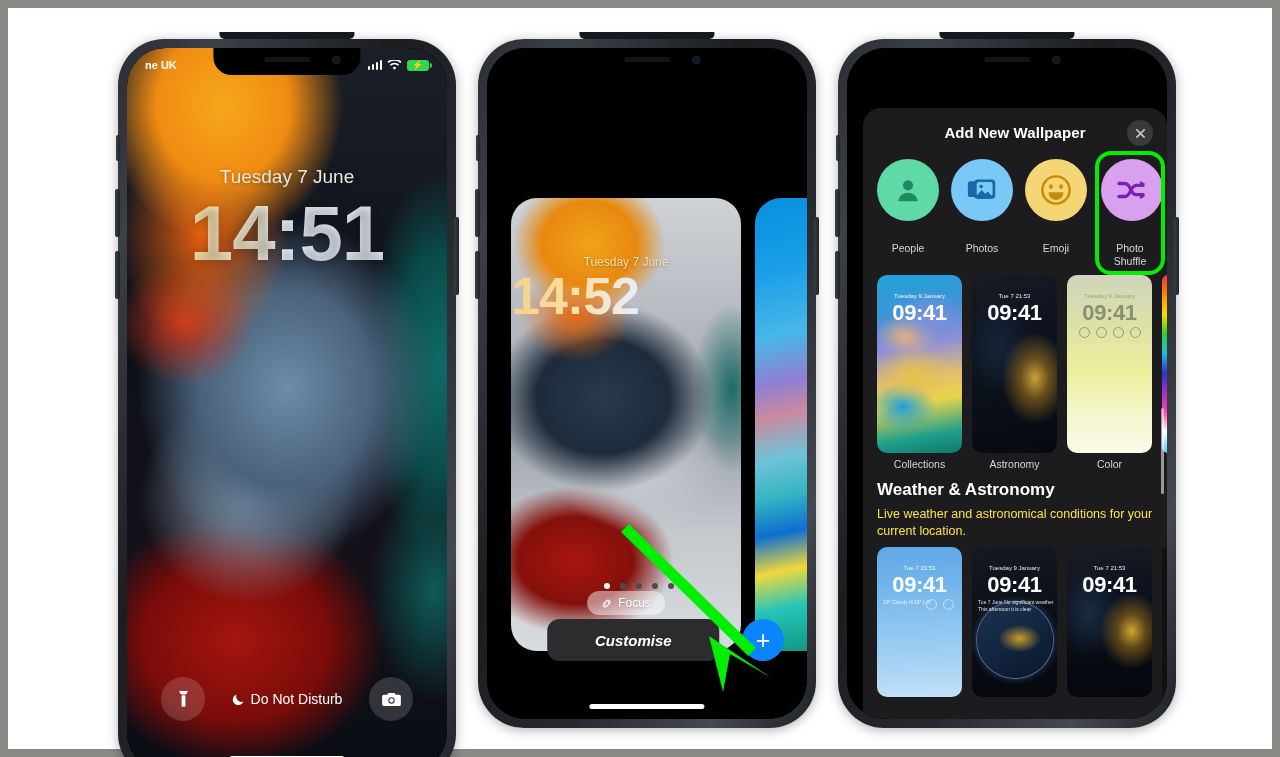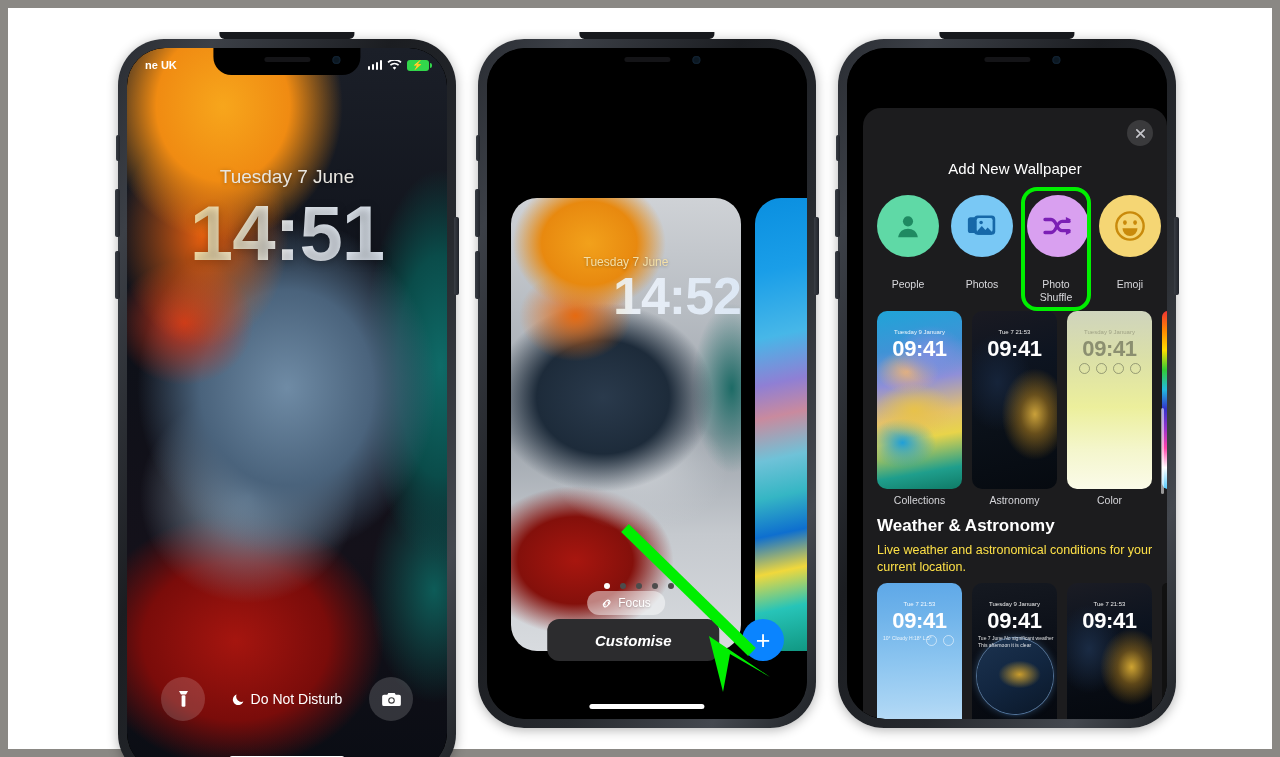--- a/index.html
+++ b/index.html
@@ -200,21 +200,21 @@
       linear-gradient(180deg,#cfd2d6 0%, #b8bdc3 24%, #9ba2aa 52%, #c5c9ce 74%, #d8dbdf 100%);
   }
   .card-date {
     position: absolute; top: 57px; left: 0; right: 0;
     text-align: center; font-size: 12px; font-weight: 500;
     color: #f3dfa8;
     text-shadow: 0 1px 3px rgba(0,0,0,0.3);
   }
   .card-time {
     position: absolute; top: 68px; left: 0; right: 0;
-    text-align: right; font-size: 52px; font-weight: 700;
+    text-align: left; font-size: 52px; font-weight: 700;
     letter-spacing: -1px;
     background: linear-gradient(95deg,#f6cf85 0%, #fadfa0 26%, #e8eef6 54%, #dce7f4 100%);
     -webkit-background-clip: text; background-clip: text;
     color: transparent;
   }
   .focus-pill {
     position: absolute; bottom: 36px; left: 50%;
     transform: translateX(-50%);
     display: flex; align-items: center; gap: 6px;
     padding: 5px 14px;
@@ -270,24 +270,23 @@
   .sheet {
     position: absolute;
     left: 16px; right: 0; top: 60px; bottom: 0;
     background: #1c1c1e;
     border-radius: 18px 18px 0 0;
     overflow: hidden;
     color: #fff;
   }
   .sheet-title {
     text-align: center;
-    font-size: 15px; font-weight: 400;
+    font-size: 15px; font-weight: 700;
     padding: 16px 0 6px 0;
     letter-spacing: 0.1px;
-    margin-top: 36px;
   }
   .sheet-close {
     position: absolute; right: 14px; top: 12px;
     width: 26px; height: 26px; border-radius: 50%;
     background: #3a3a3c;
     display: flex; align-items: center; justify-content: center;
     color: #b5b5ba; font-size: 13px; font-weight: 600;
   }
   .cat-row {
     display: flex; gap: 12px;
@@ -582,42 +581,42 @@
                   <rect x="1" y="4" width="10" height="18" rx="3" fill="#1668a8"></rect>
                   <rect x="8" y="2" width="24" height="22" rx="4" fill="#1668a8"></rect>
                   <rect x="11" y="5" width="18" height="16" rx="2.4" fill="#79c8f5"></rect>
                   <circle cx="16" cy="10" r="2" fill="#1668a8"></circle>
                   <path d="M11.6 19.6l5.2-5.6 4 4.4 2.6-2.6 5.2 5.2v1.4a1.4 1.4 0 0 1-1.4 1.4H13a1.4 1.4 0 0 1-1.4-1.4z" fill="#1668a8"></path>
                 </svg>
               </div>
               <div class="cat-label">Photos</div>
             </div>
 
+            <div class="cat">
+              <div class="cat-circle" style="background:#f5d674">
+                <svg width="32" height="32" viewBox="0 0 34 34">
+                  <circle cx="17" cy="17" r="14.5" fill="none" stroke="#c98a0b" stroke-width="2.6"></circle>
+                  <ellipse cx="11.6" cy="13.4" rx="2" ry="2.6" fill="#c98a0b"></ellipse>
+                  <ellipse cx="22.4" cy="13.4" rx="2" ry="2.6" fill="#c98a0b"></ellipse>
+                  <path d="M9 19.5h16a8 8 0 0 1-16 0z" fill="#c98a0b"></path>
+                </svg>
+              </div>
+              <div class="cat-label">Emoji</div>
+            </div>
+
             <div class="cat highlight">
               <div class="cat-circle" style="background:#d9a0f0">
                 <svg width="32" height="26" viewBox="0 0 34 28">
                   <path d="M3 7h6.5c2.6 0 4.2 2 6 6s3.4 6 6 6H29" stroke="#7b1fb5" stroke-width="3.6" fill="none" stroke-linecap="round"></path>
                   <path d="M3 21h6.5c2.6 0 4.2-2 6-6s3.4-6 6-6H29" stroke="#7b1fb5" stroke-width="3.6" fill="none" stroke-linecap="round"></path>
                   <path d="M25.5 4.4L31 7l-5.5 2.6z" fill="#7b1fb5"></path>
                   <path d="M25.5 18.4L31 21l-5.5 2.6z" fill="#7b1fb5"></path>
                 </svg>
               </div>
               <div class="cat-label">Photo Shuffle</div>
-            </div>
-
-            <div class="cat">
-              <div class="cat-circle" style="background:#f5d674">
-                <svg width="32" height="32" viewBox="0 0 34 34">
-                  <circle cx="17" cy="17" r="14.5" fill="none" stroke="#c98a0b" stroke-width="2.6"></circle>
-                  <ellipse cx="11.6" cy="13.4" rx="2" ry="2.6" fill="#c98a0b"></ellipse>
-                  <ellipse cx="22.4" cy="13.4" rx="2" ry="2.6" fill="#c98a0b"></ellipse>
-                  <path d="M9 19.5h16a8 8 0 0 1-16 0z" fill="#c98a0b"></path>
-                </svg>
-              </div>
-              <div class="cat-label">Emoji</div>
             </div>
 
           </div>
 
           <div class="thumb-row">
             <div class="thumb-wrap">
               <div class="thumb">
                 <div class="wall-collections"></div>
                 <div class="tt-date">Tuesday 9 January</div>
                 <div class="tt-time">09:41</div>

